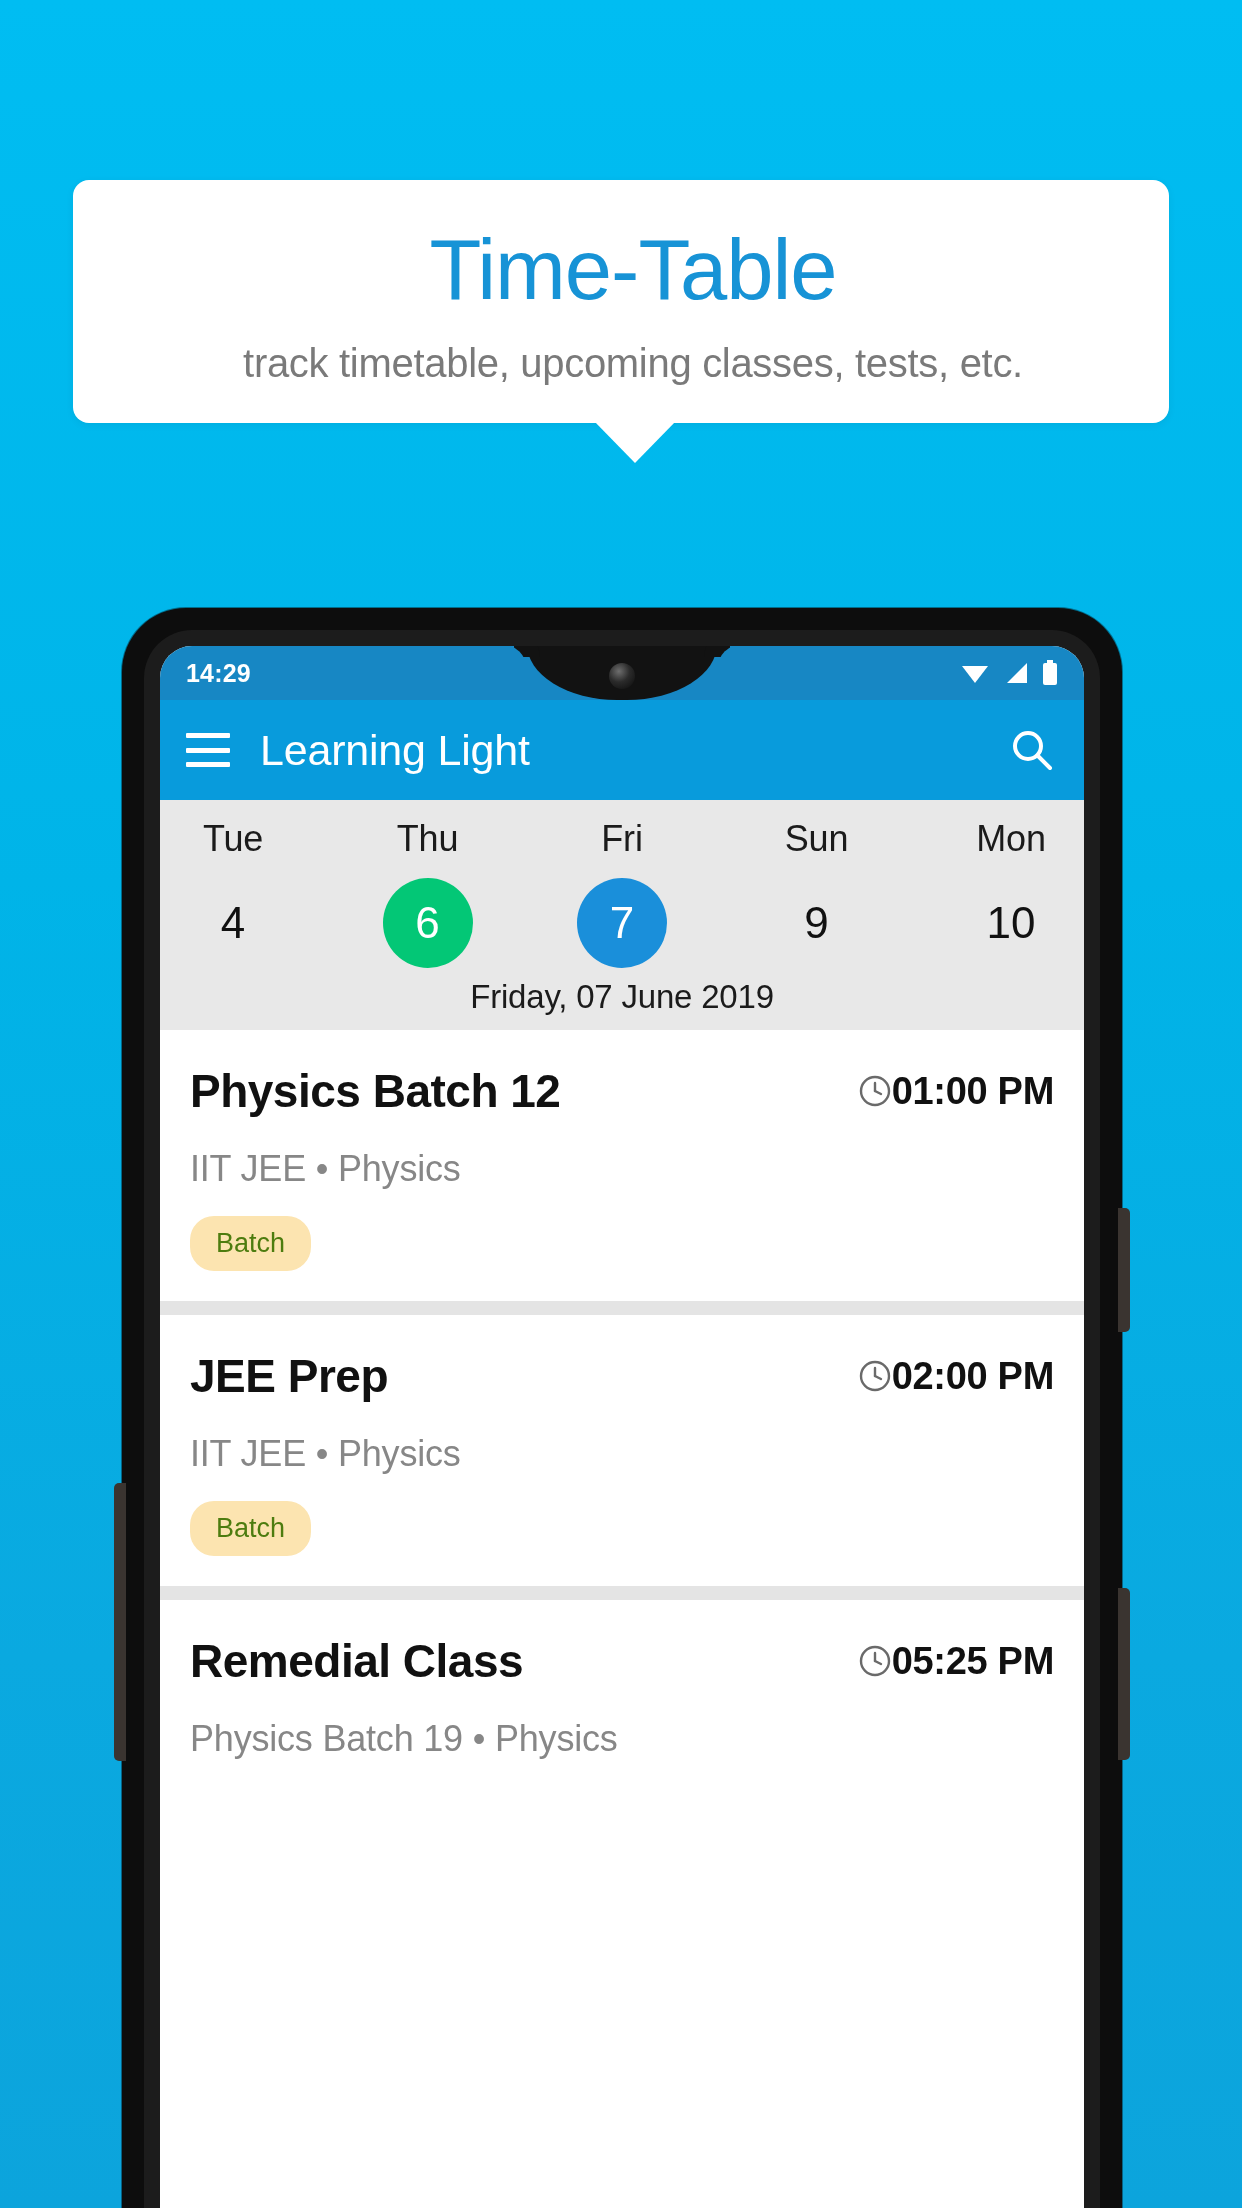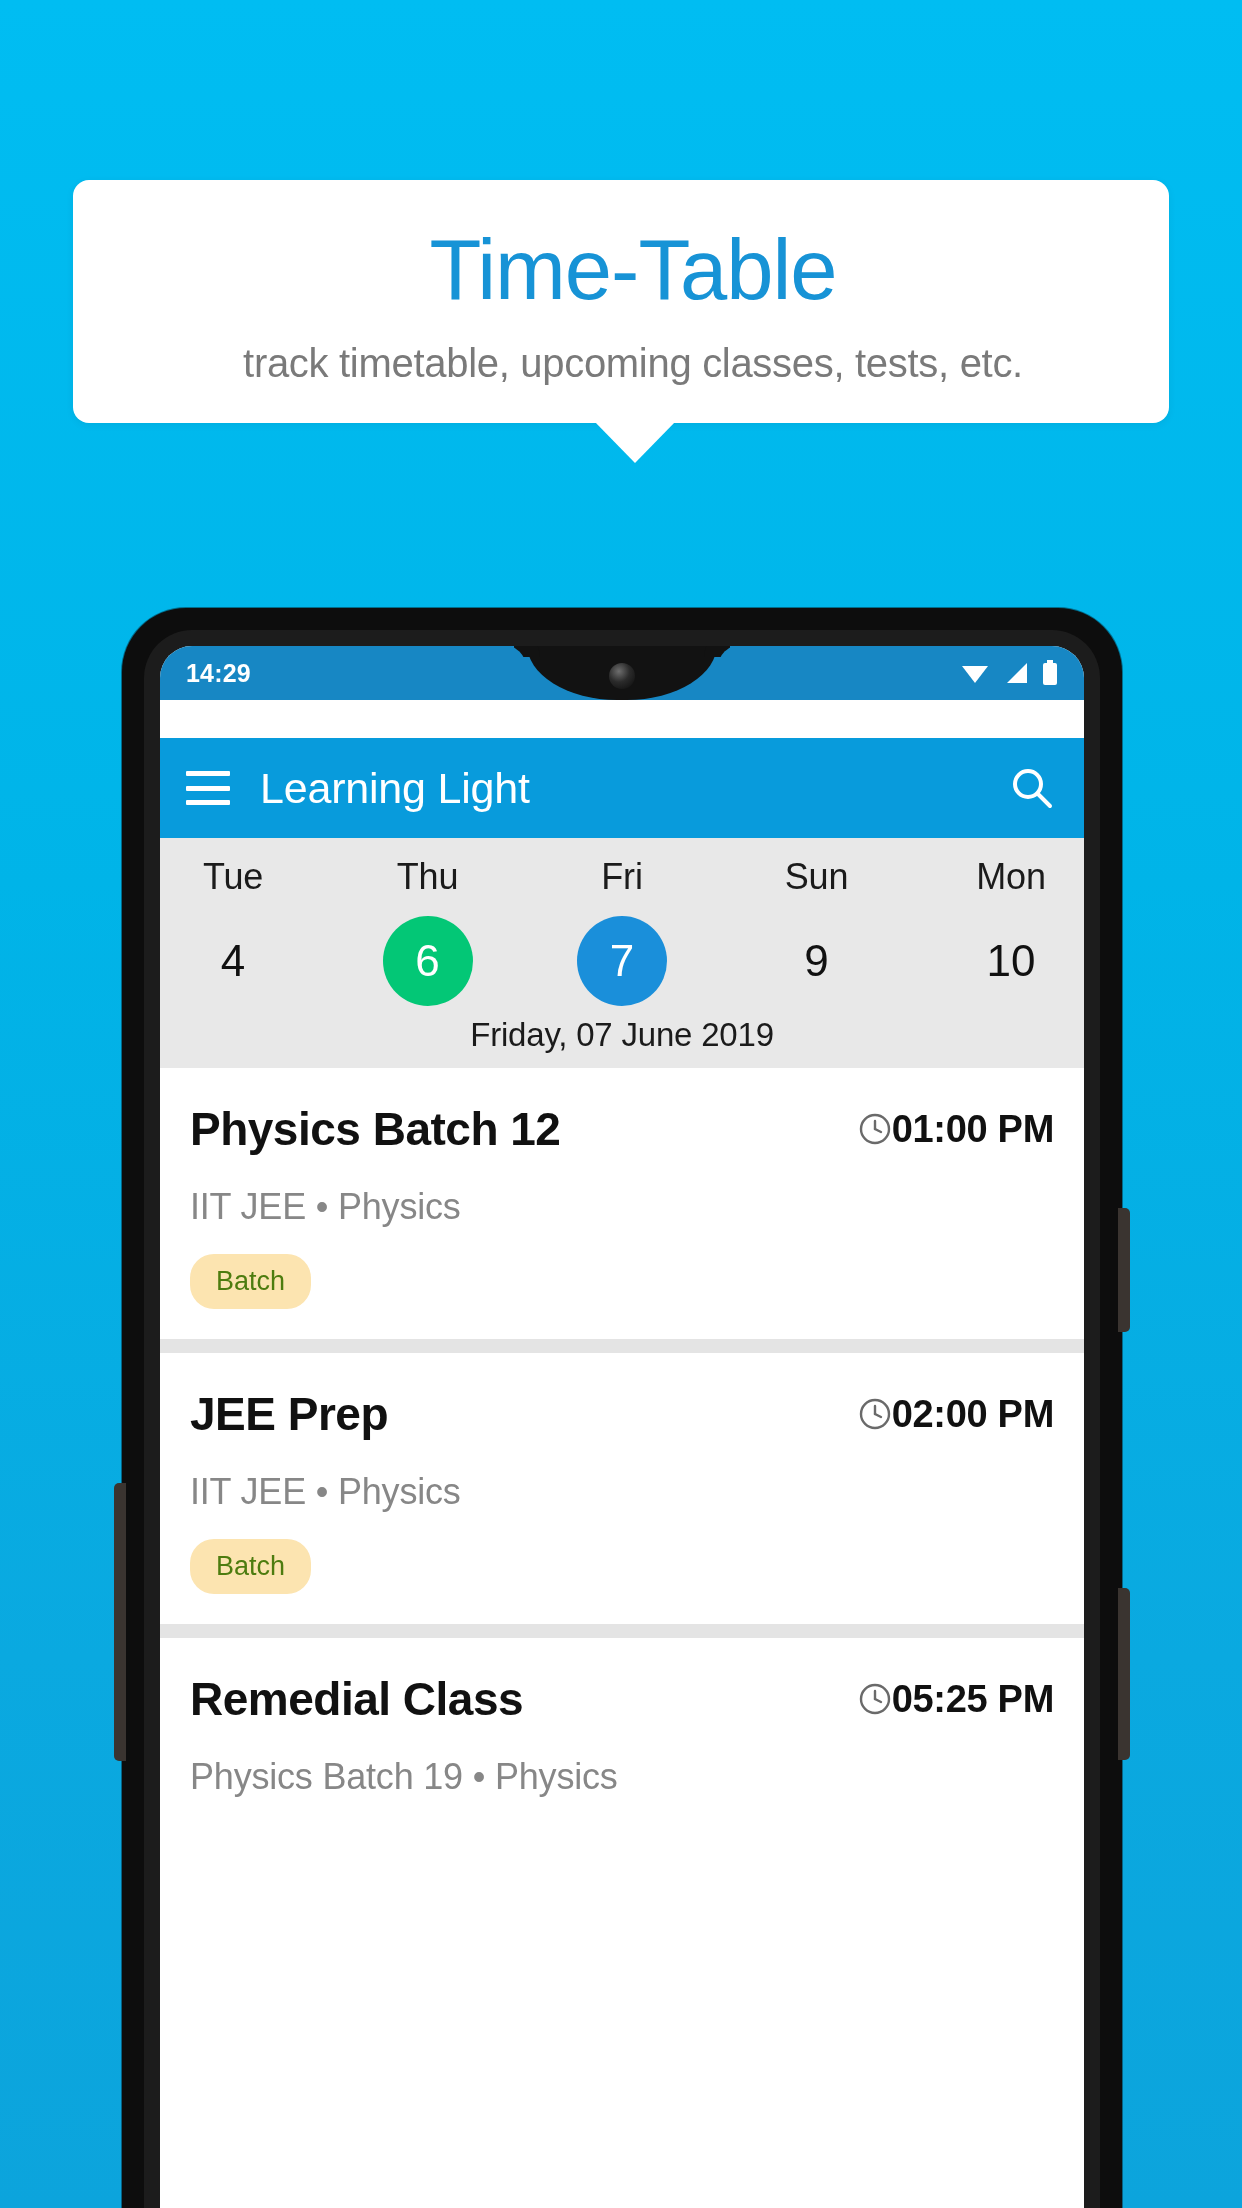--- a/index.html
+++ b/index.html
@@ -150,21 +150,20 @@
   }
   .sticon { display:block; }
 
   
   #appbar {
     height:100px;
     background:#089BDC;
     display:flex;
     align-items:center;
     padding:0 26px;
-    margin-top:38px;
   }
   #hamburger {
     width:44px; height:34px;
     display:flex; flex-direction:column; justify-content:space-between;
     margin-right:30px;
   }
   #hamburger span {
     display:block; height:5px; width:100%;
     background:#ffffff; border-radius:1px;
   }

